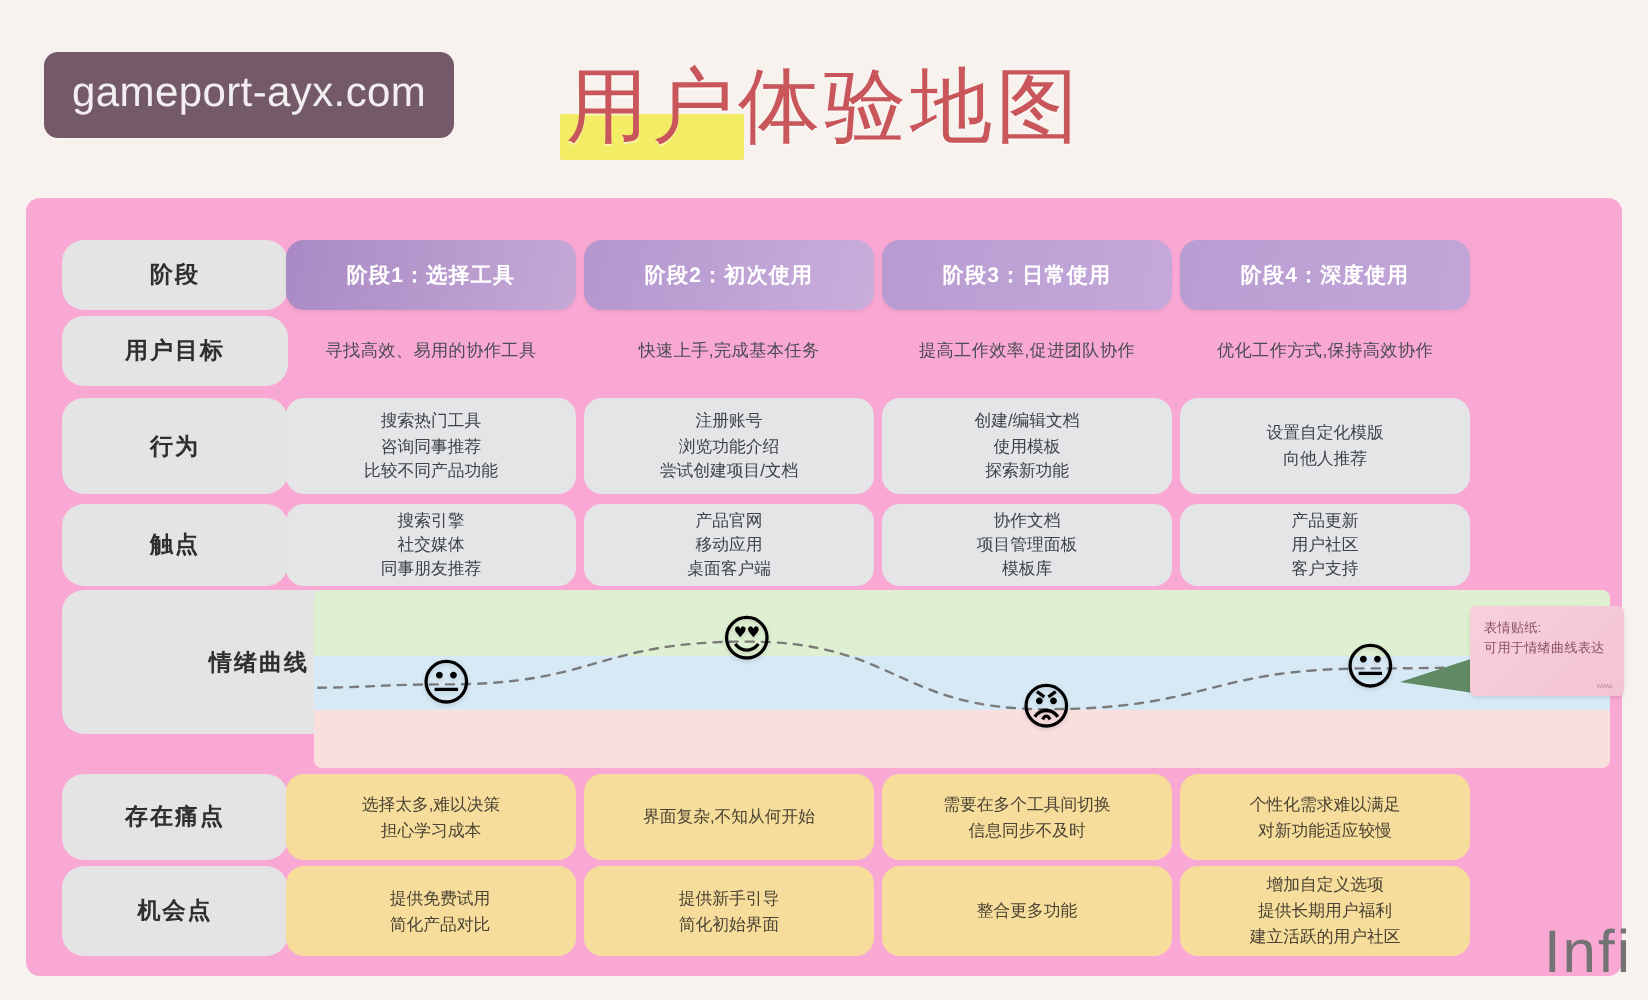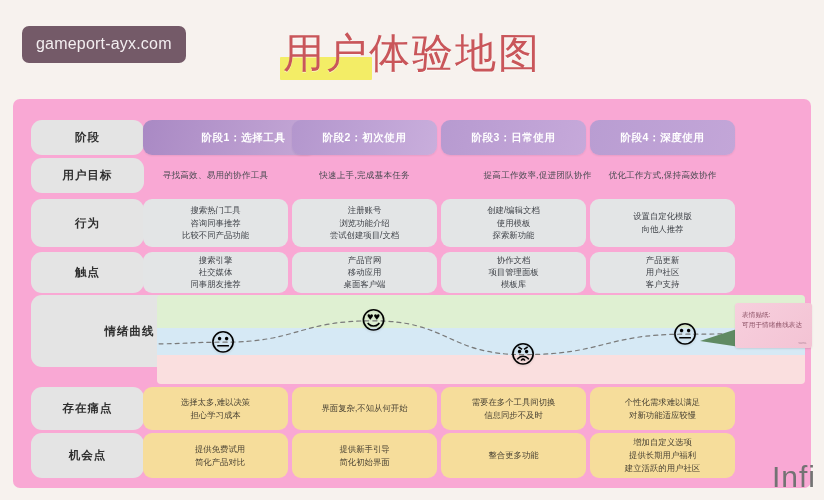--- a/index.html
+++ b/index.html
@@ -24,21 +24,21 @@
   }
   .title .hl{position:relative;}
   .title .hl::before{
     content:"";position:absolute;left:-3px;right:-3px;bottom:-4px;height:23px;
     background:#f2ec4e;opacity:.85;z-index:-1;border-radius:1px;
   }
 
   .watermark-top{
     position:absolute;left:22px;top:26px;
     background:#6b4f5e;color:#f3eef1;
-    font-size:16px;padding:9px 14px 10px 14px;border-radius:7px;
+    font-size:21px;padding:9px 14px 10px 14px;border-radius:7px;
     letter-spacing:.2px;opacity:.93;z-index:5;white-space:nowrap;
   }
 
   
   .board{
     position:absolute;left:13px;top:99px;width:798px;height:389px;
     background:#f9a8d4;border-radius:7px;
   }
 
   .grid{position:absolute;inset:0;}
@@ -137,21 +137,21 @@
     <div class="grid">
 
       <div class="label-cell" style="top:21px;height:35px;">阶段</div>
       <div class="label-cell" style="top:59px;height:35px;">用户目标</div>
       <div class="label-cell" style="top:100px;height:48px;">行为</div>
       <div class="label-cell" style="top:153px;height:41px;">触点</div>
       <div class="label-cell" style="top:196px;height:72px;padding-left:42px;">情绪曲线</div>
       <div class="label-cell" style="top:288px;height:43px;">存在痛点</div>
       <div class="label-cell" style="top:334px;height:45px;">机会点</div>
 
-      <div class="col-cell stage-head s1" style="left:130px;top:21px;width:145px;height:35px;padding-left:28px;">阶段1：选择工具</div>
+      <div class="col-cell stage-head s1" style="left:130px;top:21px;width:145px;height:35px;">阶段1：选择工具</div>
       <div class="col-cell goal-cell" style="left:130px;top:59px;width:145px;height:35px;">寻找高效、易用的协作工具</div>
       <div class="col-cell soft-card" style="left:130px;top:100px;width:145px;height:48px;">
         <span>搜索热门工具</span>
         <span>咨询同事推荐</span>
         <span>比较不同产品功能</span>
       </div>
       <div class="col-cell soft-card" style="left:130px;top:153px;width:145px;height:41px;">
         <span>搜索引擎</span>
         <span>社交媒体</span>
         <span>同事朋友推荐</span>
@@ -179,21 +179,21 @@
       </div>
       <div class="col-cell yellow-card" style="left:279px;top:288px;width:145px;height:43px;">
         <span>界面复杂,不知从何开始</span>
       </div>
       <div class="col-cell yellow-card" style="left:279px;top:334px;width:145px;height:45px;">
         <span>提供新手引导</span>
         <span>简化初始界面</span>
       </div>
 
       <div class="col-cell stage-head s3" style="left:428px;top:21px;width:145px;height:35px;">阶段3：日常使用</div>
-      <div class="col-cell goal-cell" style="left:452px;top:59px;width:145px;height:35px;font-family:Liberation Serif, serif;">提高工作效率,促进团队协作</div>
+      <div class="col-cell goal-cell" style="left:428px;top:59px;width:145px;height:35px;">提高工作效率,促进团队协作</div>
       <div class="col-cell soft-card" style="left:428px;top:100px;width:145px;height:48px;">
         <span>创建/编辑文档</span>
         <span>使用模板</span>
         <span>探索新功能</span>
       </div>
       <div class="col-cell soft-card" style="left:428px;top:153px;width:145px;height:41px;">
         <span>协作文档</span>
         <span>项目管理面板</span>
         <span>模板库</span>
       </div>

